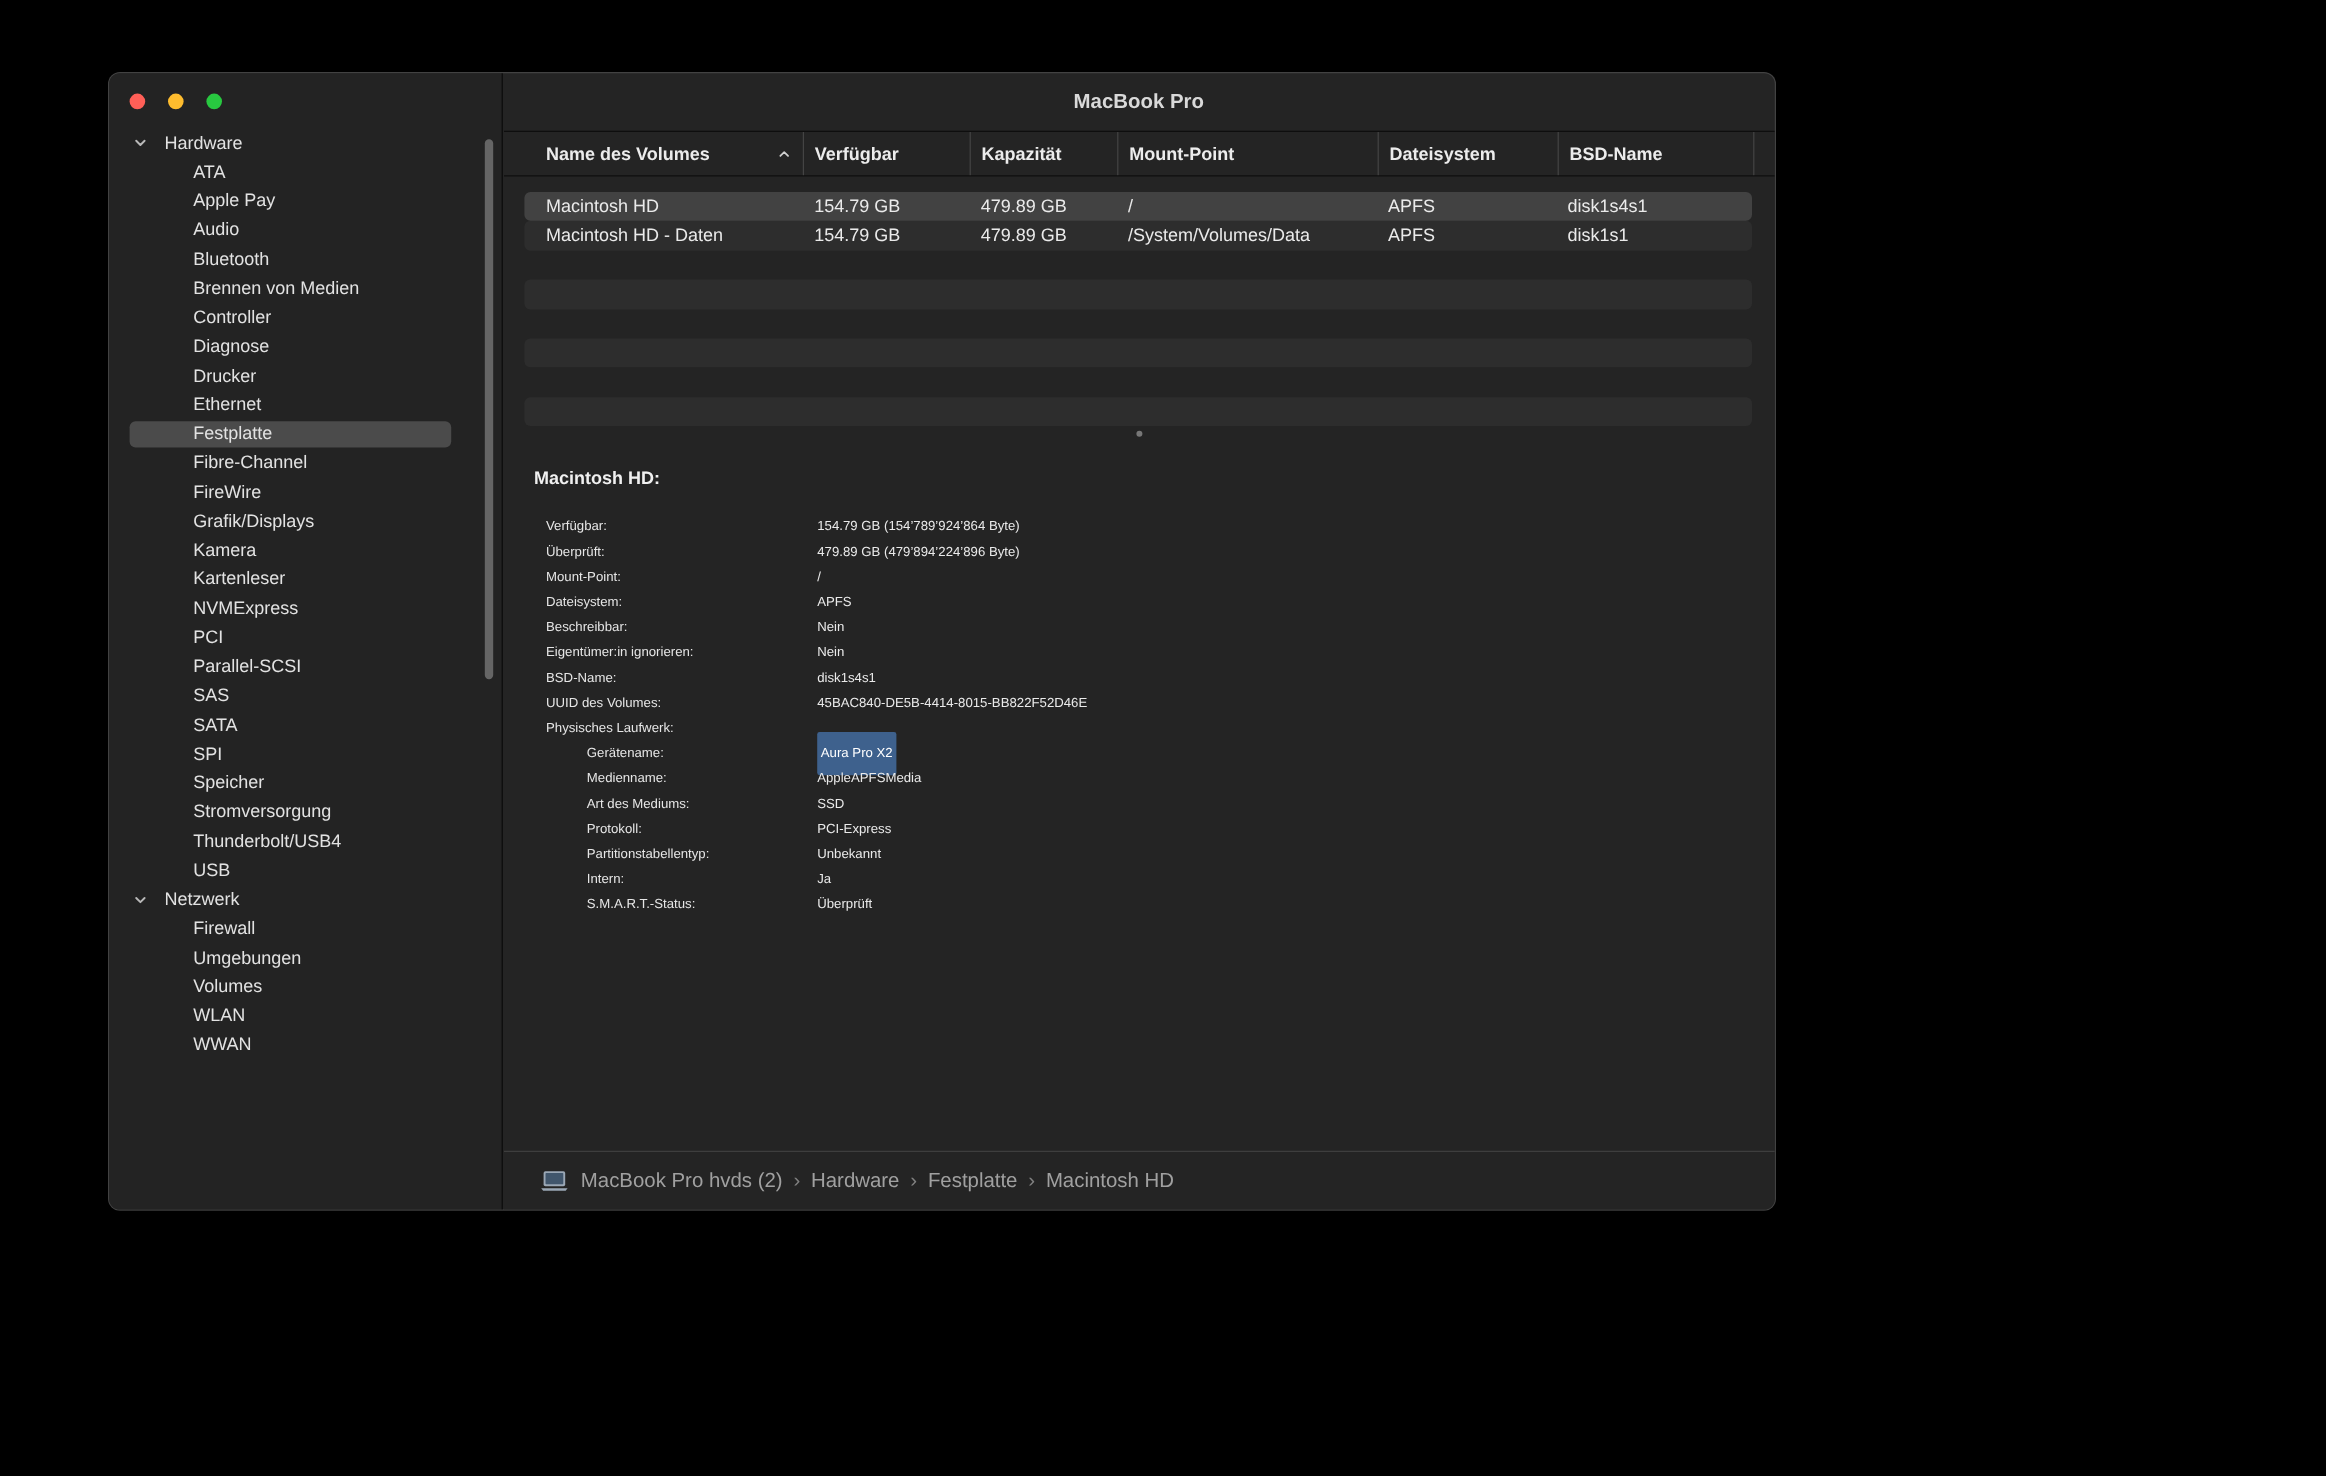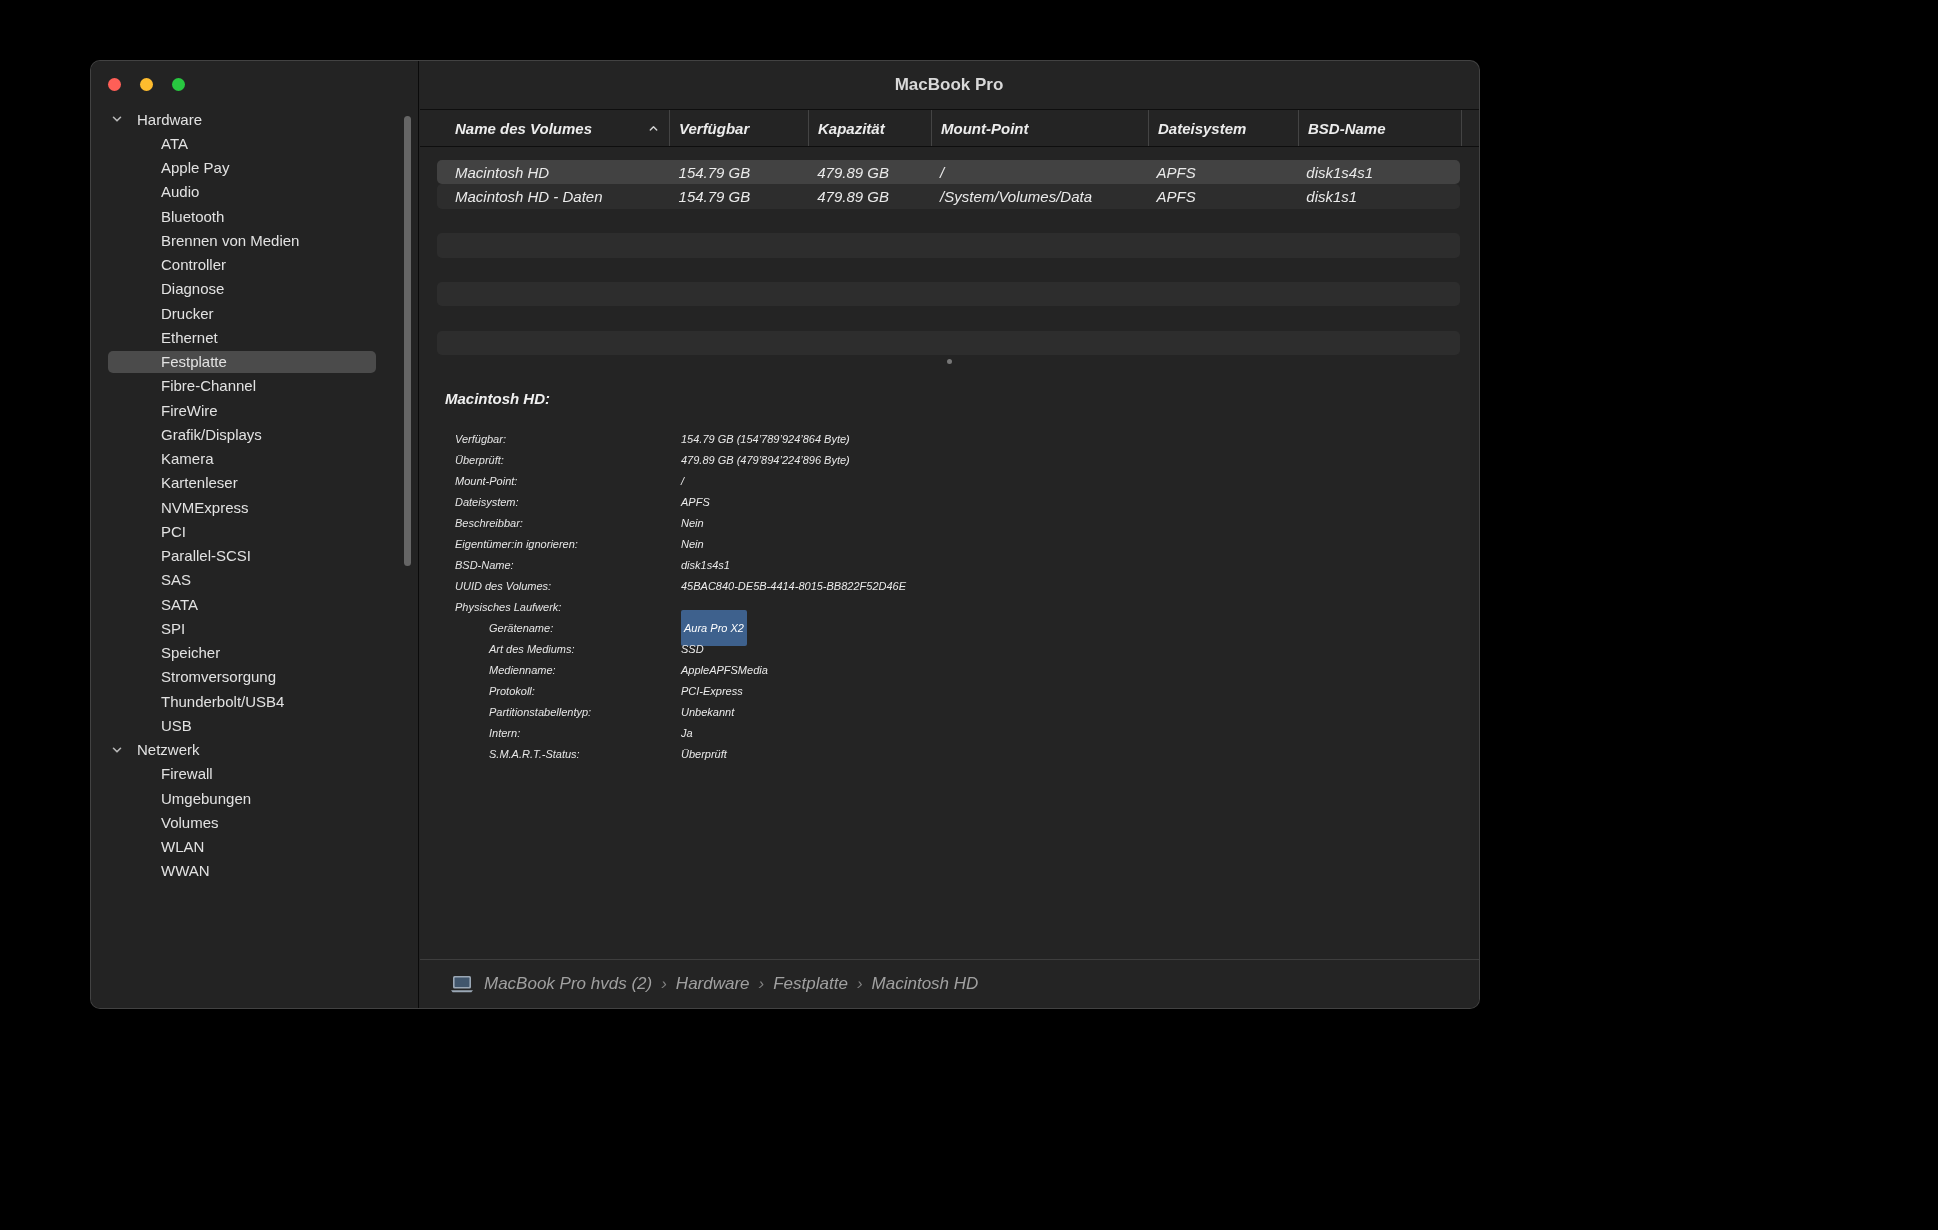--- a/index.html
+++ b/index.html
@@ -38,21 +38,21 @@
     content:""; position:absolute; left:17px; right:42px; top:1px; bottom:1px;
     background:#4b4b4b; border-radius:5px;
   }
   .sb-label { position:relative; z-index:1; white-space:nowrap; }
   .sb-scrollbar {
     position:absolute; right:7px; top:55px; width:7px; height:450px;
     background:rgba(255,255,255,0.30); border-radius:3.5px;
   }
 
   
-  .content { position:absolute; left:329px; top:48px; right:0; bottom:0; background:#242424;font-style:italic; }
+  .content { position:absolute; left:329px; top:48px; right:0; bottom:0; background:#242424; }
 
   .table-header {
     display:flex; height:38px; align-items:center;
     border-top:1px solid rgba(0,0,0,0.6); border-bottom:1px solid rgba(0,0,0,0.6);
   }
   .th {
     display:flex; align-items:center; height:100%;
     padding-left:9px; font-size:15px; font-weight:700; color:#ececec;
     border-right:1px solid rgba(255,255,255,0.15); white-space:nowrap;
   }
@@ -347,26 +347,26 @@
           </div>
           <div class="field">
             <span class="flabel">Physisches Laufwerk:</span>
             <span class="fvalue"></span>
           </div>
           <div class="field indent">
             <span class="flabel">Gerätename:</span>
             <span class="fvalue hl">Aura Pro X2</span>
           </div>
           <div class="field indent">
+            <span class="flabel">Medienname:</span>
+            <span class="fvalue">AppleAPFSMedia</span>
+          </div>
+          <div class="field indent">
             <span class="flabel">Art des Mediums:</span>
             <span class="fvalue">SSD</span>
-          </div>
-          <div class="field indent">
-            <span class="flabel">Medienname:</span>
-            <span class="fvalue">AppleAPFSMedia</span>
           </div>
           <div class="field indent">
             <span class="flabel">Protokoll:</span>
             <span class="fvalue">PCI-Express</span>
           </div>
           <div class="field indent">
             <span class="flabel">Partitionstabellentyp:</span>
             <span class="fvalue">Unbekannt</span>
           </div>
           <div class="field indent">

